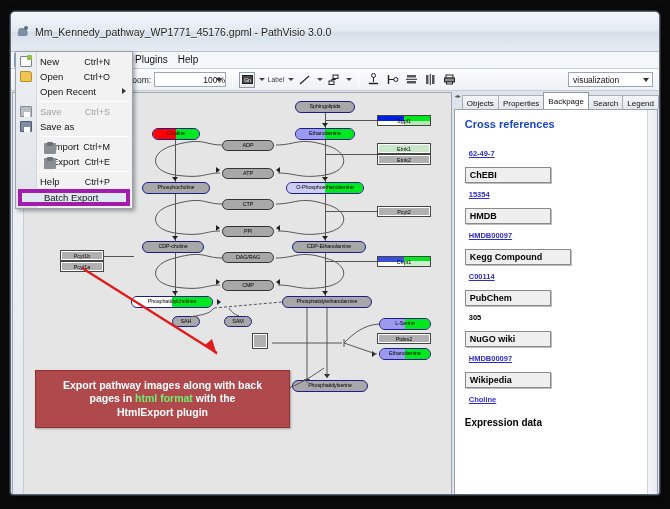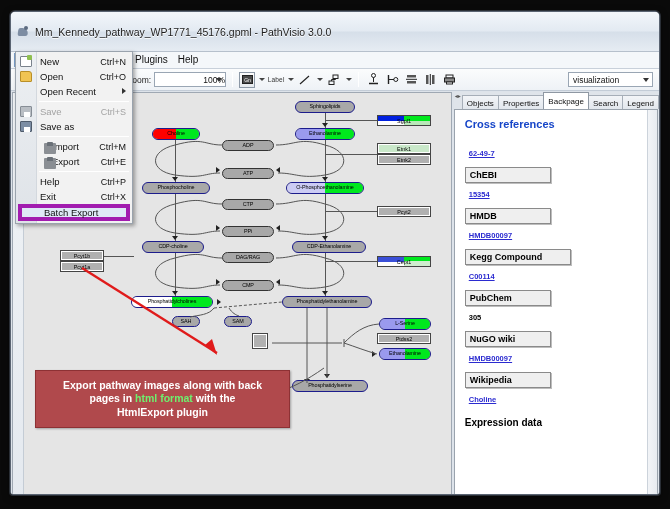--- a/index.html
+++ b/index.html
@@ -156,21 +156,21 @@
   }
   .dd-row {
     position: relative;
     height: 15px;
     display: flex; align-items: center;
     font-size: 9.5px; color: #111;
     padding-left: 24px;
     z-index: 2;
   }
   .dd-row .dd-accel {
-    position: absolute; right: 6px;
+    position: absolute; right: 22px;
     font-size: 9px; color: #111;
   }
   .dd-row.disabled, .dd-row.disabled .dd-accel { color: #a3a3a3; }
   .dd-sep { height: 1px; background: #c9ced4; margin: 2px 3px 2px 23px; border-bottom: 1px solid #fff; }
   .dd-ico {
     position: absolute; left: 4px; top: 2px;
     width: 12px; height: 11px;
   }
   .ico-new { background: #fff; border: 1px solid #7a828c; border-radius: 1px; }
   .ico-new:after { content:""; position:absolute; right:-1px; top:-2px; width:5px;height:5px;background:#8fbf4f;border-radius:1px;}
@@ -804,23 +804,19 @@
     <div class="dd-row">
       <span class="dd-ico ico-imp"></span>
       <span>Export</span>
       <span class="dd-accel">Ctrl+E</span>
     </div>
     <div class="dd-sep"></div>
     <div class="dd-row">
       <span>Help</span>
       <span class="dd-accel">Ctrl+P</span>
     </div>
-    <div class="dd-row">
-      <span>Exit</span>
-      <span class="dd-accel">Ctrl+X</span>
-    </div>
     <div class="dd-row highlight">
       <span>Batch Export</span>
     </div>
   </div>
 
  </div>
 </div>
 
 </body></html>

